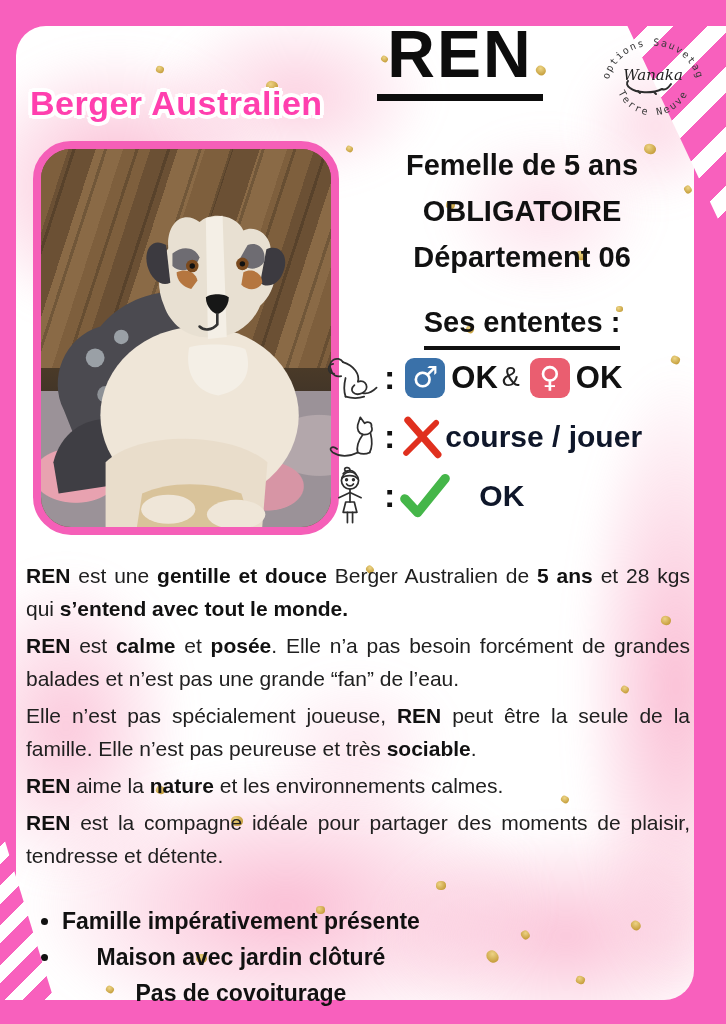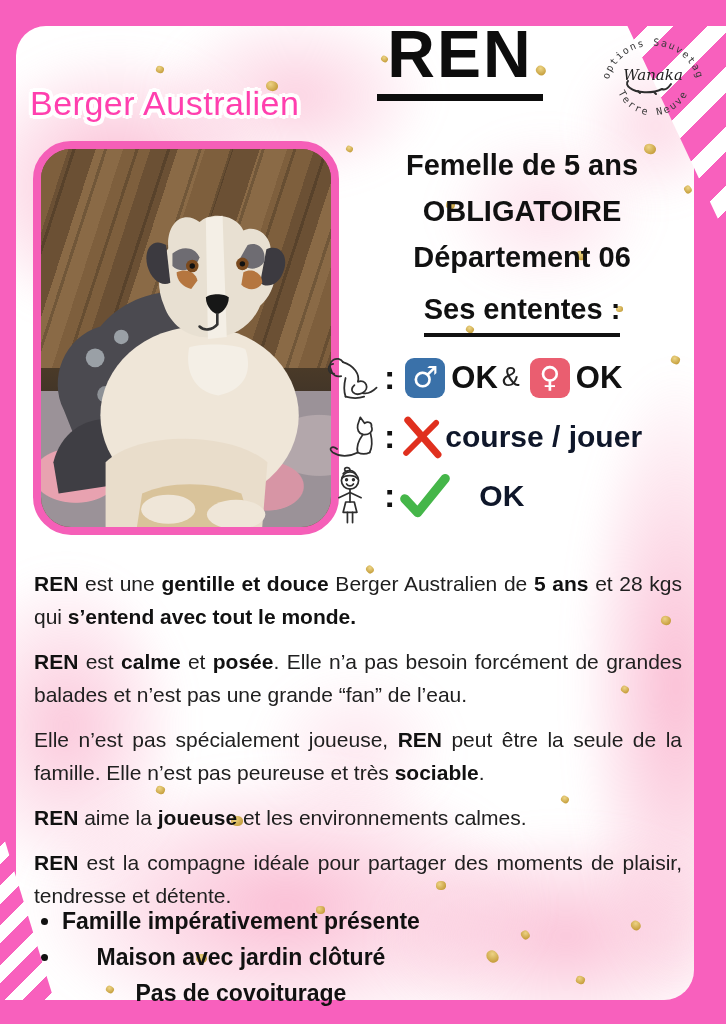--- a/index.html
+++ b/index.html
@@ -32,21 +32,21 @@
   .ren{
     position:absolute; left:356px; top:20px; width:208px; text-align:center; z-index:5;
   }
   .ren span{
     display:inline-block; font-size:66px; font-weight:800; color:#0d0d0d;
     letter-spacing:2px; border-bottom:7px solid #0d0d0d; padding:0 10px 5px;
     line-height:1.05;
   }
   .breed{
     position:absolute; left:30px; top:84px; z-index:5;
-    font-size:34px; font-weight:400; color:#ff3fae; letter-spacing:.5px;
+    font-size:34px; font-weight:700; color:#ff3fae; letter-spacing:.5px;
     text-shadow:-3px -3px 0 #fff,3px -3px 0 #fff,-3px 3px 0 #fff,3px 3px 0 #fff,
                 0 -4px 0 #fff,0 4px 0 #fff,-4px 0 0 #fff,4px 0 0 #fff;
   }
   .logo{position:absolute; left:596px; top:22px; width:114px; height:116px; z-index:7;}
   
   .photo{
     position:absolute; left:33px; top:141px; width:290px; height:378px; z-index:5;
     border:8px solid #f55fb8; border-radius:38px; overflow:hidden; background:#6d5234;
   }
   .wood{
@@ -67,21 +67,21 @@
       radial-gradient(60px 40px at 78% 70%, #d795a5 0 60%, transparent 62%),
       radial-gradient(80px 50px at 96% 40%, #b3a7ab 0 60%, transparent 62%),
       #9b9298;
   }
   .dogsvg{position:absolute; inset:0; width:100%; height:100%;}
   
   .info{
     position:absolute; left:348px; top:142px; width:348px; z-index:5;
     text-align:center; color:#111; font-weight:700; font-size:29px; line-height:46px;
   }
-  .info .ent{display:inline-block; border-bottom:4px solid #111; padding-bottom:1px; margin-top:6px;}
+  .info .ent{display:inline-block; border-bottom:4px solid #111; padding-bottom:1px; margin-top:19px;}
   
   .rows{position:absolute; left:316px; top:348px; width:392px; z-index:5;}
   .row{display:flex; align-items:center; height:59px;}
   .icnbox{width:68px; display:flex; justify-content:center;}
   .colon{font-size:34px; font-weight:800; color:#111; margin:0 4px 0 0;}
   .badge{
     width:40px; height:40px; border-radius:9px; margin:0 6px;
     display:inline-flex; align-items:center; justify-content:center;
     color:#fff; font-size:29px; font-weight:700; line-height:1;
     font-family:"DejaVu Sans", sans-serif;
@@ -89,21 +89,21 @@
   .b-male{background:#3a71a9;}
   .b-female{background:#ea5e70;}
   .ok{font-size:31px; font-weight:800; color:#111;}
   .amp{font-size:27px; font-weight:400; color:#222; margin:0 4px;}
   .rlabel{font-size:30px; font-weight:800; color:#0f172a;}
   
   .bodytext{
     position:absolute; left:22px; top:556px; width:672px; z-index:5;
     font-size:21px; color:#202020; line-height:1.57;
   }
-  .bodytext p{margin:12px;}
+  .bodytext p{margin:4px;}
   .bodytext p.just{text-align:justify;}
   .bodytext p.sp{margin-top:31px;}
   .bodytext b{font-weight:700; color:#111;}
   
   .bullets{position:absolute; left:40px; top:908px; z-index:5;}
   .bullets ul{margin:0; padding-left:22px;text-align:center;}
   .bullets li{font-size:23px; font-weight:800; color:#111; margin-bottom:9px;}
   .doodle{stroke:#2e2e2e; stroke-width:2; fill:none; stroke-linecap:round; stroke-linejoin:round;}
 </style>
 </head>
@@ -290,21 +290,21 @@
       </svg>
       <span class="rlabel" style="margin-left:28px">OK</span>
     </div>
 
   </div>
 
   <div class="bodytext" id="bodytext">
       <p class="just"><b>REN</b><span> est une </span><b>gentille et douce</b><span> Berger Australien de </span><b>5 ans</b><span> et 28 kgs qui </span><b>s’entend avec tout le monde.</b></p>
       <p class="just"><b>REN</b><span> est </span><b>calme</b><span> et </span><b>posée</b><span>. Elle n’a pas besoin forcément de grandes balades et n’est pas une grande “fan” de l’eau.</span></p>
       <p class="just"><span>Elle n’est pas spécialement joueuse, </span><b>REN</b><span> peut être la seule de la famille. Elle n’est pas peureuse et très </span><b>sociable</b><span>.</span></p>
-      <p><b>REN</b><span> aime la </span><b>joueuse</b><span> et les environnements calmes.</span></p>
+      <p><b>REN</b><span> aime la </span><b>nature</b><span> et les environnements calmes.</span></p>
       <p class="just"><b>REN</b><span> est la compagne idéale pour partager des moments de plaisir, tendresse et détente.</span></p>
     </div>
 
   <div class="bullets">
     <ul id="bulletlist">
         <li>Famille impérativement présente</li>
         <li>Maison avec jardin clôturé</li>
         <li>Pas de covoiturage</li>
       </ul>
   </div>

